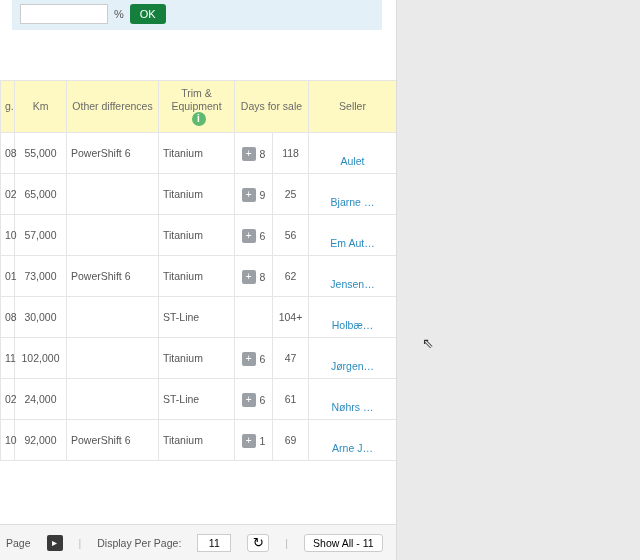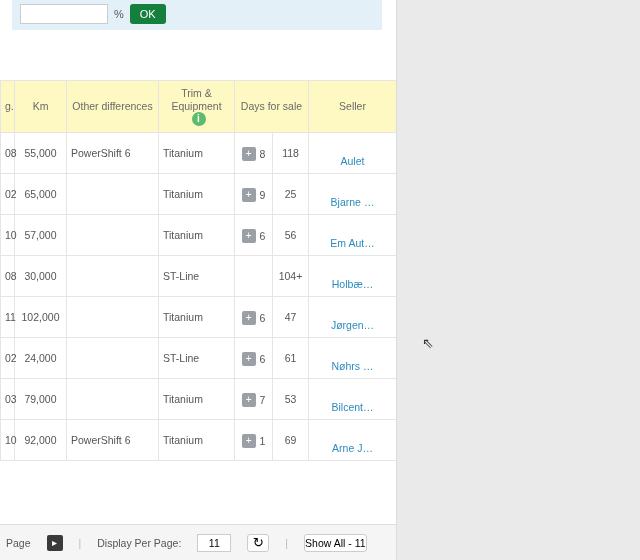--- a/index.html
+++ b/index.html
@@ -26,21 +26,21 @@
   .plus-box { display:inline-flex; width:14px; height:14px; background:#9aa0a6; color:#fff; border-radius:2px; align-items:center; justify-content:center; font-size:10px; line-height:1; cursor:pointer; margin-right:4px; vertical-align: middle;}
   .plus-count { display:inline-block; vertical-align: middle; }
   .seller-link { color:#2a8bbf; text-decoration:none; display:block; text-align:center; margin-top:16px; cursor:pointer; white-space:nowrap; overflow:hidden; text-overflow:clip;}
   tbody tr { height: 37px; }
   .info-icon { display:inline-flex; width:14px; height:14px; border-radius:50%; background:#5fb96f; color:#fff; align-items:center; justify-content:center; font-size:10px; font-weight:bold; margin-left:4px; vertical-align:middle; }
   .pager { position:absolute; left:0; bottom:0; width:396px; height:36px; background:#f5f5f5; border-top:1px solid #ddd; display:flex; align-items:center; gap:16px; padding:0 6px; font-size:10.5px; color:#555;margin-top:32px;}
   .pager .nav-btn { width:16px; height:16px; background:#3a3a3a; color:#fff; border:none; border-radius:2px; font-size:10px; cursor:pointer; display:inline-flex; align-items:center; justify-content:center;}
   .pager .sep { color:#bbb; }
   .pager input.pp { width:34px; height:18px; border:1px solid #ccc; text-align:center; font-size:10.5px;}
   .pager .reload { width:22px; height:18px; border:1px solid #ccc; background:#fff; border-radius:3px; cursor:pointer; display:inline-flex; align-items:center; justify-content:center;}
-  .pager .showall { border:1px solid #ccc; background:#fff; border-radius:3px; padding:2px 0; cursor:pointer; font-size:10.5px;}
+  .pager .showall { border:1px solid #ccc; background:#fff; border-radius:3px; padding:2px 8px; cursor:pointer; font-size:10.5px;}
   .right-shade { position:absolute; left:396px; top:0; width:244px; height:560px; background:#eaeaea; border-left:1px solid #dcdcdc;}
   .cursor { position:absolute; left:422px; top:335px; font-size:14px; color:#333; pointer-events:none; }
 </style>
 </head>
 <body>
 
 <div class="app">
   <div class="filter-bar">
     <input class="filter-input" value="" style="">
     <span class="pct">%</span>
@@ -108,20 +108,31 @@
             <td class="num-right">57,000</td>
             <td></td>
             <td>Titanium</td>
             <td class="plus-cell"><span class="plus-box">+</span><span class="plus-count">6</span></td>
             <td class="num-right">56</td>
             <td>
               <a class="seller-link">Em Aut…</a>
             </td>
           </tr>
           <tr>
+            <td class="num-right">01</td>
+            <td class="num-right">73,000</td>
+            <td>PowerShift 6</td>
+            <td>Titanium</td>
+            <td class="plus-cell"><span class="plus-box">+</span><span class="plus-count">8</span></td>
+            <td class="num-right">62</td>
+            <td>
+              <a class="seller-link">Jensen…</a>
+            </td>
+          </tr>
+          <tr>
             <td class="num-right">08</td>
             <td class="num-right">30,000</td>
             <td></td>
             <td>ST-Line</td>
             <td class="plus-cell"></td>
             <td class="num-right">104+</td>
             <td>
               <a class="seller-link">Holbæ…</a>
             </td>
           </tr>
@@ -141,31 +152,20 @@
             <td class="num-right">24,000</td>
             <td></td>
             <td>ST-Line</td>
             <td class="plus-cell"><span class="plus-box">+</span><span class="plus-count">6</span></td>
             <td class="num-right">61</td>
             <td>
               <a class="seller-link">Nøhrs …</a>
             </td>
           </tr>
           <tr>
-            <td class="num-right">03</td>
-            <td class="num-right">79,000</td>
-            <td></td>
-            <td>Titanium</td>
-            <td class="plus-cell"><span class="plus-box">+</span><span class="plus-count">7</span></td>
-            <td class="num-right">53</td>
-            <td>
-              <a class="seller-link">Bilcent…</a>
-            </td>
-          </tr>
-          <tr>
             <td class="num-right">10</td>
             <td class="num-right">92,000</td>
             <td>PowerShift 6</td>
             <td>Titanium</td>
             <td class="plus-cell"><span class="plus-box">+</span><span class="plus-count">1</span></td>
             <td class="num-right">69</td>
             <td>
               <a class="seller-link">Arne J…</a>
             </td>
           </tr>

